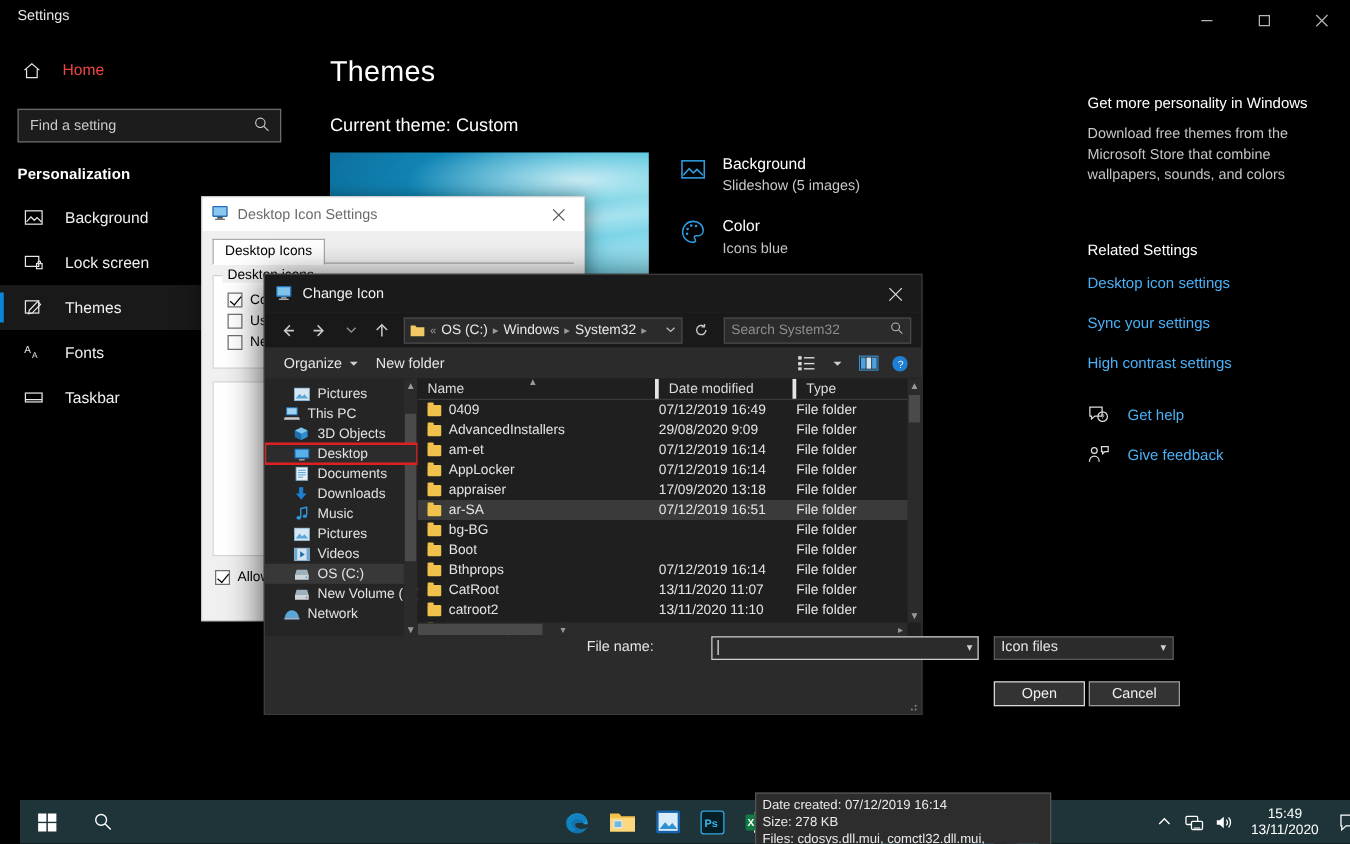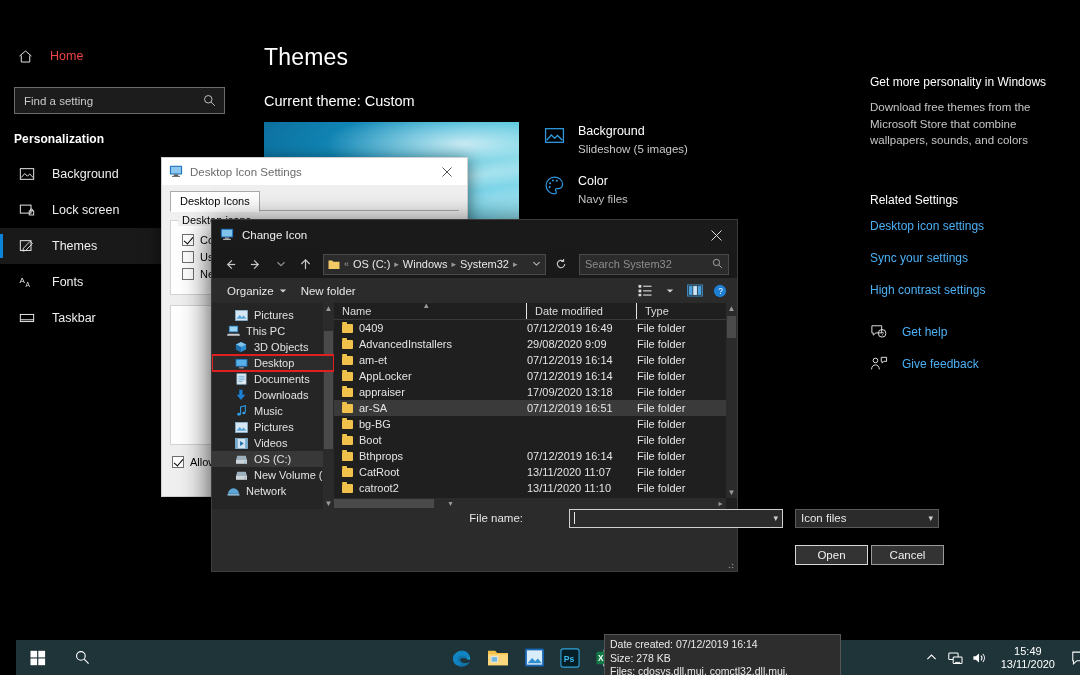--- a/index.html
+++ b/index.html
@@ -227,21 +227,21 @@
   .tnode.sel { background:#383838; }
   .tnode.hl { outline:2px solid #e02020; outline-offset:-1px; position:relative; z-index:3; background:#2c2c2c; }
   .tnode .tico { width:14px; height:14px; flex:none; display:flex; align-items:center; justify-content:center; }
   #tree-scroll { position:absolute; right:0; top:0; bottom:0; width:11px; background:#2b2b2b; }
   #tree-scroll .thumb { position:absolute; left:1px; right:1px; top:28px; height:118px; background:#4a4a4a; }
   #tree-scroll .up, #tree-scroll .dn { position:absolute; left:0; right:0; height:11px; color:#9a9a9a; font-size:8px; text-align:center; line-height:11px;}
   #tree-scroll .up { top:0; } #tree-scroll .dn { bottom:0; }
 
   #ci-list { flex:1; background:#1f1f1f; position:relative; overflow:hidden; }
   #colhead { height:17px; background:#1f1f1f; display:flex; border-bottom:1px solid #3a3a3a; position:relative; }
-  .colh { font-size:11px; color:#dcdcdc; padding:2px 0 0 8px; border-right:1px solid #e5e5e5; position:relative;}
+  .colh { font-size:11px; color:#dcdcdc; padding:2px 0 0 8px; border-right:3px solid #e5e5e5; position:relative;}
   .colh.name { width:193px; }
   .colh.date { width:110px; }
   .colh.type { width:80px; border-right:none; }
   .sortcaret { position:absolute; left:90px; top:-3px; color:#9a9a9a; font-size:9px; }
   .frow { display:flex; align-items:center; height:16px; font-size:11px; color:#e4e4e4; }
   .frow.sel { background:#3a3a3a; }
   .frow .fname { width:193px; display:flex; align-items:center; gap:6px; padding-left:8px; }
   .frow .fdate { width:110px; }
   .frow .ftype { width:80px; }
   .folder {
@@ -316,20 +316,41 @@
     <div class="koi2"></div>
     <div class="bubbles"></div>
     <div class="tray">
       <div class="ffball"></div>
     </div>
   </div>
 </div>
 
 <div id="settings">
 
+  <div id="settings-titlebar">
+    <div class="title">Settings</div>
+    <div class="wbtns">
+      <div class="wbtn">
+        <svg width="11" height="11" viewBox="0 0 11 11">
+            <line x1="1" y1="5.5" x2="10" y2="5.5" stroke="#b5b5b5" stroke-width="1"></line>
+          </svg>
+      </div>
+      <div class="wbtn">
+        <svg width="11" height="11" viewBox="0 0 11 11">
+            <rect x="1.5" y="1.5" width="8" height="8" fill="none" stroke="#b5b5b5" stroke-width="1"></rect>
+          </svg>
+      </div>
+      <div class="wbtn close">
+        <svg width="11" height="11" viewBox="0 0 11 11">
+            <line x1="1" y1="1" x2="10" y2="10" stroke="#b5b5b5" stroke-width="1"></line>
+            <line x1="10" y1="1" x2="1" y2="10" stroke="#b5b5b5" stroke-width="1"></line>
+          </svg>
+      </div>
+    </div>
+  </div>
 
   <div id="nav">
     <div class="nav-home">
       <span class="nav-ico">
         <svg width="17" height="17" viewBox="0 0 20 20">
             <path d="M3 9.5L10 3.5l7 6M5 8.7V16.5h10V8.7" fill="none" stroke="#e8e8e8" stroke-width="1.15"></path>
           </svg>
       </span>
       <span class="lbl">Home</span>
     </div>
@@ -425,21 +446,21 @@
             <svg width="21" height="21" viewBox="0 0 20 20">
                 <path d="M10 2a8 8 0 100 16c1.1 0 1.8-.8 1.8-1.6 0-1-.9-1.5-.9-2.3 0-.7.6-1.2 1.4-1.2h1.5c2.3 0 3.9-1.7 3.9-4C17.7 4.8 14.2 2 10 2z" fill="none" stroke="#2f9ae0" stroke-width="1.15"></path>
                 <circle cx="5.8" cy="7.8" r="1" fill="#2f9ae0"></circle>
                 <circle cx="8.5" cy="5.2" r="1" fill="#2f9ae0"></circle>
                 <circle cx="12.2" cy="5.5" r="1" fill="#2f9ae0"></circle>
                 <circle cx="5.4" cy="11.5" r="1" fill="#2f9ae0"></circle>
               </svg>
           </span>
           <span>
             <span class="t" style="display:block">Color</span>
-            <span class="s" style="display:block">Navy files</span>
+            <span class="s" style="display:block">Icons blue</span>
           </span>
         </div>
 
         <div class="theme-opt">
           <span class="ico">
             <svg width="21" height="21" viewBox="0 0 20 20">
                 <path d="M3 7.5h3l4-3.2v11.4l-4-3.2H3z" fill="none" stroke="#2f9ae0" stroke-width="1.2"></path>
                 <path d="M12.2 7a4.4 4.4 0 010 6" fill="none" stroke="#2f9ae0" stroke-width="1.2"></path>
                 <path d="M14.5 5a7.3 7.3 0 010 10" fill="none" stroke="#2f9ae0" stroke-width="1.2"></path>
               </svg>

